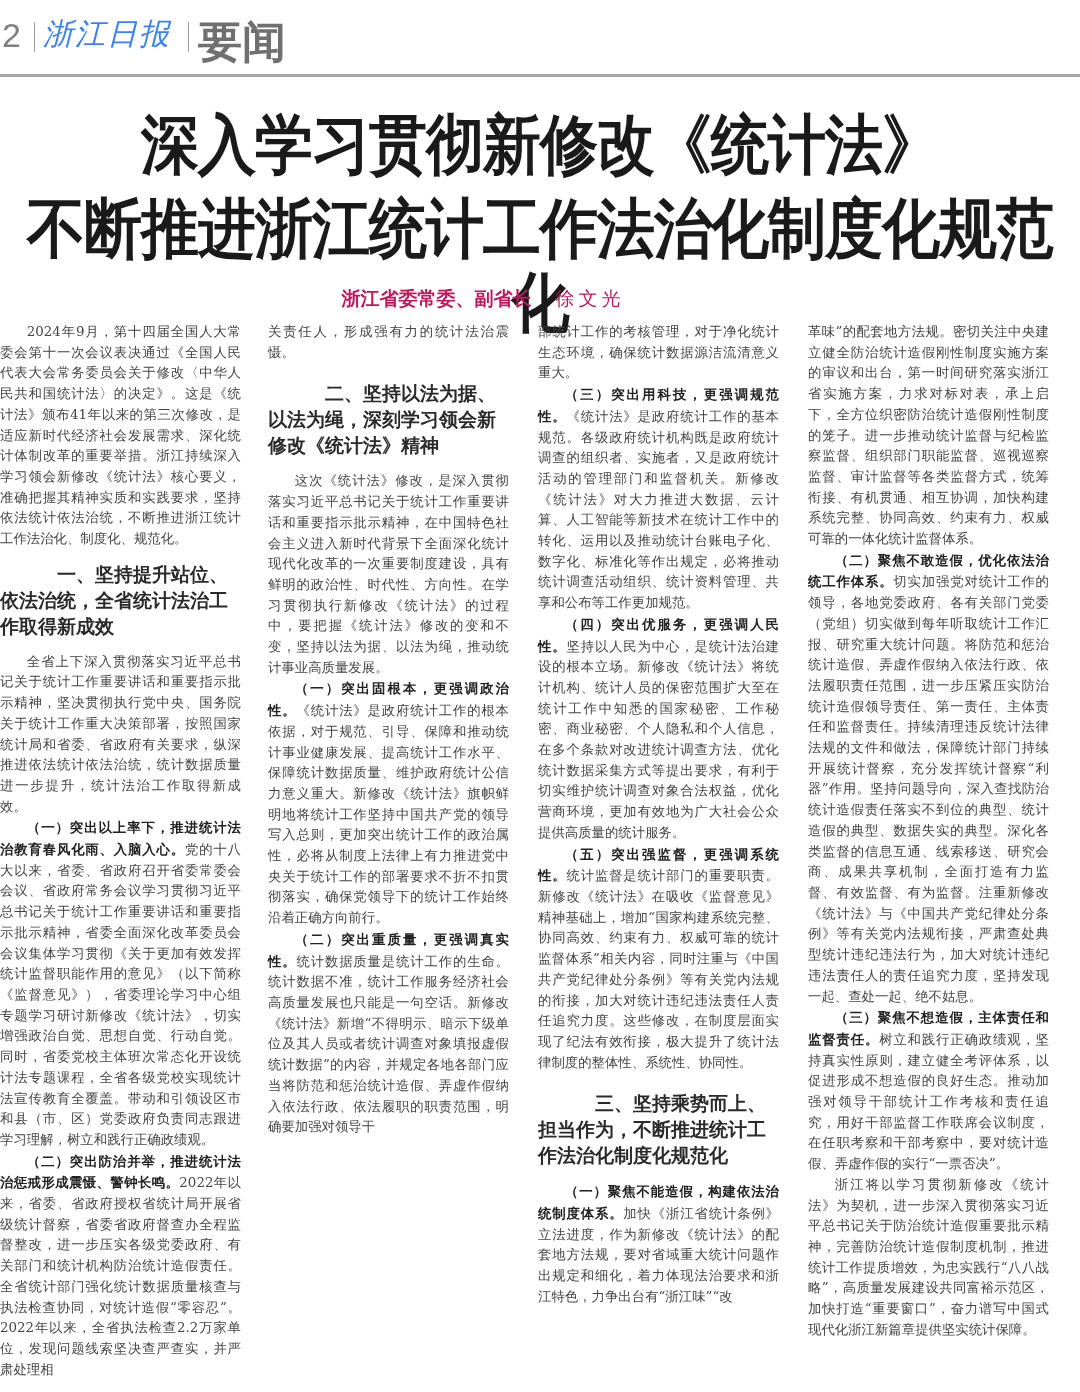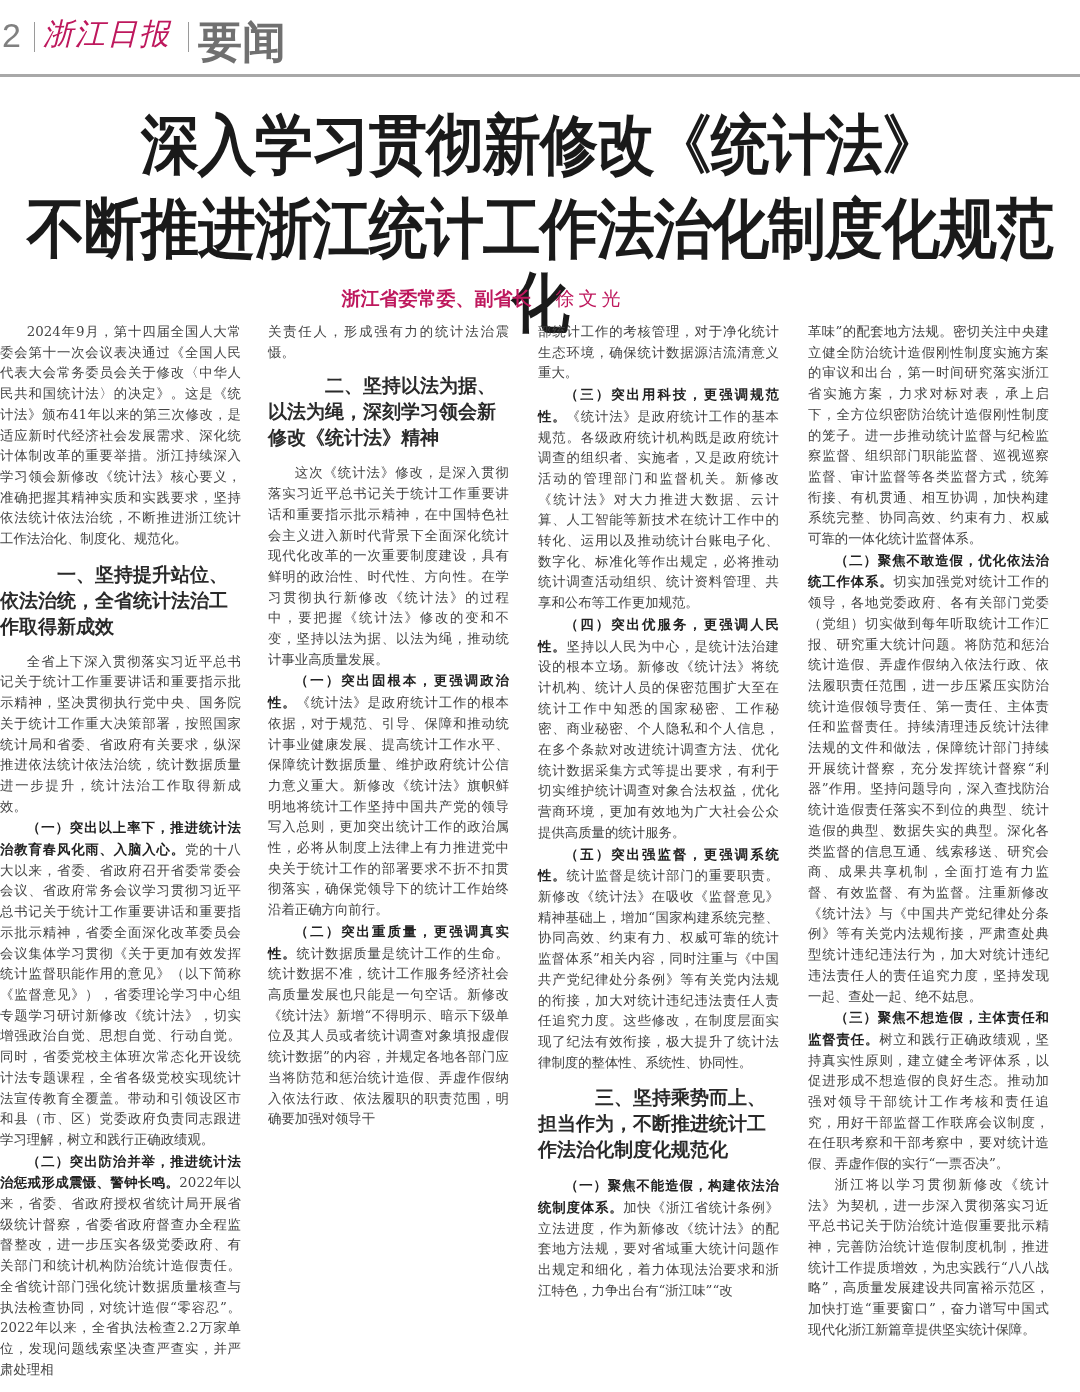--- a/index.html
+++ b/index.html
@@ -1,20 +1,20 @@
 <!DOCTYPE html>
 <html><head>
 <meta charset="utf-8">
 <style>
   html, body { margin: 0; padding: 0; background: #ffffff; }
   body { width: 1080px; height: 1392px; overflow: hidden; position: relative; color: #3a3a3a; font-family: "DejaVu Sans", sans-serif; }
   .masthead { position: absolute; left: 0; top: 0; width: 1080px; height: 76px; }
   .masthead .page-no { position: absolute; left: 2px; top: 18px; font-size: 34px; color: #808080; font-family: "Liberation Sans", sans-serif; line-height: 1; }
   .masthead .sep { position: absolute; top: 22px; width: 1px; height: 30px; background: #9a9a9a; }
-  .masthead .paper-name { position: absolute; left: 43px; top: 16px; font-size: 30px; color: #be185d; font-family: "DejaVu Serif", serif; font-style: italic; letter-spacing: 2px; line-height: 1.2; }
+  .masthead .paper-name { position: absolute; left: 43px; top: 16px; font-size: 30px; color: #3b82f6; font-family: "DejaVu Serif", serif; font-style: italic; letter-spacing: 2px; line-height: 1.2; }
   .masthead .section { position: absolute; left: 198px; top: 18px; font-size: 44px; color: #707070; font-weight: bold; line-height: 1.1; }
   .masthead .rule { position: absolute; left: 0; top: 74px; width: 1080px; height: 3px; background: #a8a8a8; }
 
   .headline { position: absolute; left: 0; top: 112px; width: 1080px; text-align: center; font-weight: bold; color: #1a1a1a; font-family: "DejaVu Sans", sans-serif; }
   .headline .l1 { font-size: 58px; line-height: 66px; letter-spacing: -1px; transform: scaleY(1.12); }
   .headline .l2 { font-size: 58px; line-height: 66px; letter-spacing: -1px; margin-top: 22px; transform: scaleY(1.12); }
   .byline { position: absolute; left: 0; top: 286px; width: 966px; text-align: center; font-size: 19px; color: #be185d; }
   .byline .role { font-weight: bold; }
   .byline .name { margin-left: 24px; font-family: "DejaVu Serif", serif; letter-spacing: 4px; }
 
@@ -54,32 +54,32 @@
   <div class="col" id="c1">
     <p>2024年9月，第十四届全国人大常委会第十一次会议表决通过《全国人民代表大会常务委员会关于修改〈中华人民共和国统计法〉的决定》。这是《统计法》颁布41年以来的第三次修改，是适应新时代经济社会发展需求、深化统计体制改革的重要举措。浙江持续深入学习领会新修改《统计法》核心要义，准确把握其精神实质和实践要求，坚持依法统计依法治统，不断推进浙江统计工作法治化、制度化、规范化。</p>
     <h2>一、坚持提升站位、依法治统，全省统计法治工作取得新成效</h2>
     <p>全省上下深入贯彻落实习近平总书记关于统计工作重要讲话和重要指示批示精神，坚决贯彻执行党中央、国务院关于统计工作重大决策部署，按照国家统计局和省委、省政府有关要求，纵深推进依法统计依法治统，统计数据质量进一步提升，统计法治工作取得新成效。</p>
     <p><span class="sub">（一）突出以上率下，推进统计法治教育春风化雨、入脑入心。</span><span>党的十八大以来，省委、省政府召开省委常委会会议、省政府常务会议学习贯彻习近平总书记关于统计工作重要讲话和重要指示批示精神，省委全面深化改革委员会会议集体学习贯彻《关于更加有效发挥统计监督职能作用的意见》（以下简称《监督意见》），省委理论学习中心组专题学习研讨新修改《统计法》，切实增强政治自觉、思想自觉、行动自觉。同时，省委党校主体班次常态化开设统计法专题课程，全省各级党校实现统计法宣传教育全覆盖。带动和引领设区市和县（市、区）党委政府负责同志跟进学习理解，树立和践行正确政绩观。</span></p>
     <p><span class="sub">（二）突出防治并举，推进统计法治惩戒形成震慑、警钟长鸣。</span><span>2022年以来，省委、省政府授权省统计局开展省级统计督察，省委省政府督查办全程监督整改，进一步压实各级党委政府、有关部门和统计机构防治统计造假责任。全省统计部门强化统计数据质量核查与执法检查协同，对统计造假“零容忍”。2022年以来，全省执法检查2.2万家单位，发现问题线索坚决查严查实，并严肃处理相</span></p>
   </div>
 
   <div class="col" id="c2">
     <p class="cont">关责任人，形成强有力的统计法治震慑。</p>
-    <h2 style="margin-top:10px">二、坚持以法为据、以法为绳，深刻学习领会新修改《统计法》精神</h2>
+    <h2 style="margin-top:18px">二、坚持以法为据、以法为绳，深刻学习领会新修改《统计法》精神</h2>
     <p>这次《统计法》修改，是深入贯彻落实习近平总书记关于统计工作重要讲话和重要指示批示精神，在中国特色社会主义进入新时代背景下全面深化统计现代化改革的一次重要制度建设，具有鲜明的政治性、时代性、方向性。在学习贯彻执行新修改《统计法》的过程中，要把握《统计法》修改的变和不变，坚持以法为据、以法为绳，推动统计事业高质量发展。</p>
     <p><span class="sub">（一）突出固根本，更强调政治性。</span><span>《统计法》是政府统计工作的根本依据，对于规范、引导、保障和推动统计事业健康发展、提高统计工作水平、保障统计数据质量、维护政府统计公信力意义重大。新修改《统计法》旗帜鲜明地将统计工作坚持中国共产党的领导写入总则，更加突出统计工作的政治属性，必将从制度上法律上有力推进党中央关于统计工作的部署要求不折不扣贯彻落实，确保党领导下的统计工作始终沿着正确方向前行。</span></p>
     <p><span class="sub">（二）突出重质量，更强调真实性。</span><span>统计数据质量是统计工作的生命。统计数据不准，统计工作服务经济社会高质量发展也只能是一句空话。新修改《统计法》新增“不得明示、暗示下级单位及其人员或者统计调查对象填报虚假统计数据”的内容，并规定各地各部门应当将防范和惩治统计造假、弄虚作假纳入依法行政、依法履职的职责范围，明确要加强对领导干</span></p>
   </div>
 
   <div class="col" id="c3">
     <p class="cont">部统计工作的考核管理，对于净化统计生态环境，确保统计数据源洁流清意义重大。</p>
     <p><span class="sub">（三）突出用科技，更强调规范性。</span><span>《统计法》是政府统计工作的基本规范。各级政府统计机构既是政府统计调查的组织者、实施者，又是政府统计活动的管理部门和监督机关。新修改《统计法》对大力推进大数据、云计算、人工智能等新技术在统计工作中的转化、运用以及推动统计台账电子化、数字化、标准化等作出规定，必将推动统计调查活动组织、统计资料管理、共享和公布等工作更加规范。</span></p>
     <p><span class="sub">（四）突出优服务，更强调人民性。</span><span>坚持以人民为中心，是统计法治建设的根本立场。新修改《统计法》将统计机构、统计人员的保密范围扩大至在统计工作中知悉的国家秘密、工作秘密、商业秘密、个人隐私和个人信息，在多个条款对改进统计调查方法、优化统计数据采集方式等提出要求，有利于切实维护统计调查对象合法权益，优化营商环境，更加有效地为广大社会公众提供高质量的统计服务。</span></p>
     <p><span class="sub">（五）突出强监督，更强调系统性。</span><span>统计监督是统计部门的重要职责。新修改《统计法》在吸收《监督意见》精神基础上，增加“国家构建系统完整、协同高效、约束有力、权威可靠的统计监督体系”相关内容，同时注重与《中国共产党纪律处分条例》等有关党内法规的衔接，加大对统计违纪违法责任人责任追究力度。这些修改，在制度层面实现了纪法有效衔接，极大提升了统计法律制度的整体性、系统性、协同性。</span></p>
-    <h2 style="margin-top:12px">三、坚持乘势而上、担当作为，不断推进统计工作法治化制度化规范化</h2>
+    <h2 style="margin-top:18px">三、坚持乘势而上、担当作为，不断推进统计工作法治化制度化规范化</h2>
     <p><span class="sub">（一）聚焦不能造假，构建依法治统制度体系。</span><span>加快《浙江省统计条例》立法进度，作为新修改《统计法》的配套地方法规，要对省域重大统计问题作出规定和细化，着力体现法治要求和浙江特色，力争出台有“浙江味”“改</span></p>
   </div>
 
   <div class="col" id="c4">
     <p class="cont">革味”的配套地方法规。密切关注中央建立健全防治统计造假刚性制度实施方案的审议和出台，第一时间研究落实浙江省实施方案，力求对标对表，承上启下，全方位织密防治统计造假刚性制度的笼子。进一步推动统计监督与纪检监察监督、组织部门职能监督、巡视巡察监督、审计监督等各类监督方式，统筹衔接、有机贯通、相互协调，加快构建系统完整、协同高效、约束有力、权威可靠的一体化统计监督体系。</p>
     <p><span class="sub">（二）聚焦不敢造假，优化依法治统工作体系。</span><span>切实加强党对统计工作的领导，各地党委政府、各有关部门党委（党组）切实做到每年听取统计工作汇报、研究重大统计问题。将防范和惩治统计造假、弄虚作假纳入依法行政、依法履职责任范围，进一步压紧压实防治统计造假领导责任、第一责任、主体责任和监督责任。持续清理违反统计法律法规的文件和做法，保障统计部门持续开展统计督察，充分发挥统计督察“利器”作用。坚持问题导向，深入查找防治统计造假责任落实不到位的典型、统计造假的典型、数据失实的典型。深化各类监督的信息互通、线索移送、研究会商、成果共享机制，全面打造有力监督、有效监督、有为监督。注重新修改《统计法》与《中国共产党纪律处分条例》等有关党内法规衔接，严肃查处典型统计违纪违法行为，加大对统计违纪违法责任人的责任追究力度，坚持发现一起、查处一起、绝不姑息。</span></p>
     <p><span class="sub">（三）聚焦不想造假，主体责任和监督责任。</span><span>树立和践行正确政绩观，坚持真实性原则，建立健全考评体系，以促进形成不想造假的良好生态。推动加强对领导干部统计工作考核和责任追究，用好干部监督工作联席会议制度，在任职考察和干部考察中，要对统计造假、弄虚作假的实行“一票否决”。</span></p>
     <p>浙江将以学习贯彻新修改《统计法》为契机，进一步深入贯彻落实习近平总书记关于防治统计造假重要批示精神，完善防治统计造假制度机制，推进统计工作提质增效，为忠实践行“八八战略”，高质量发展建设共同富裕示范区，加快打造“重要窗口”，奋力谱写中国式现代化浙江新篇章提供坚实统计保障。</p>
   </div>
 </div>

